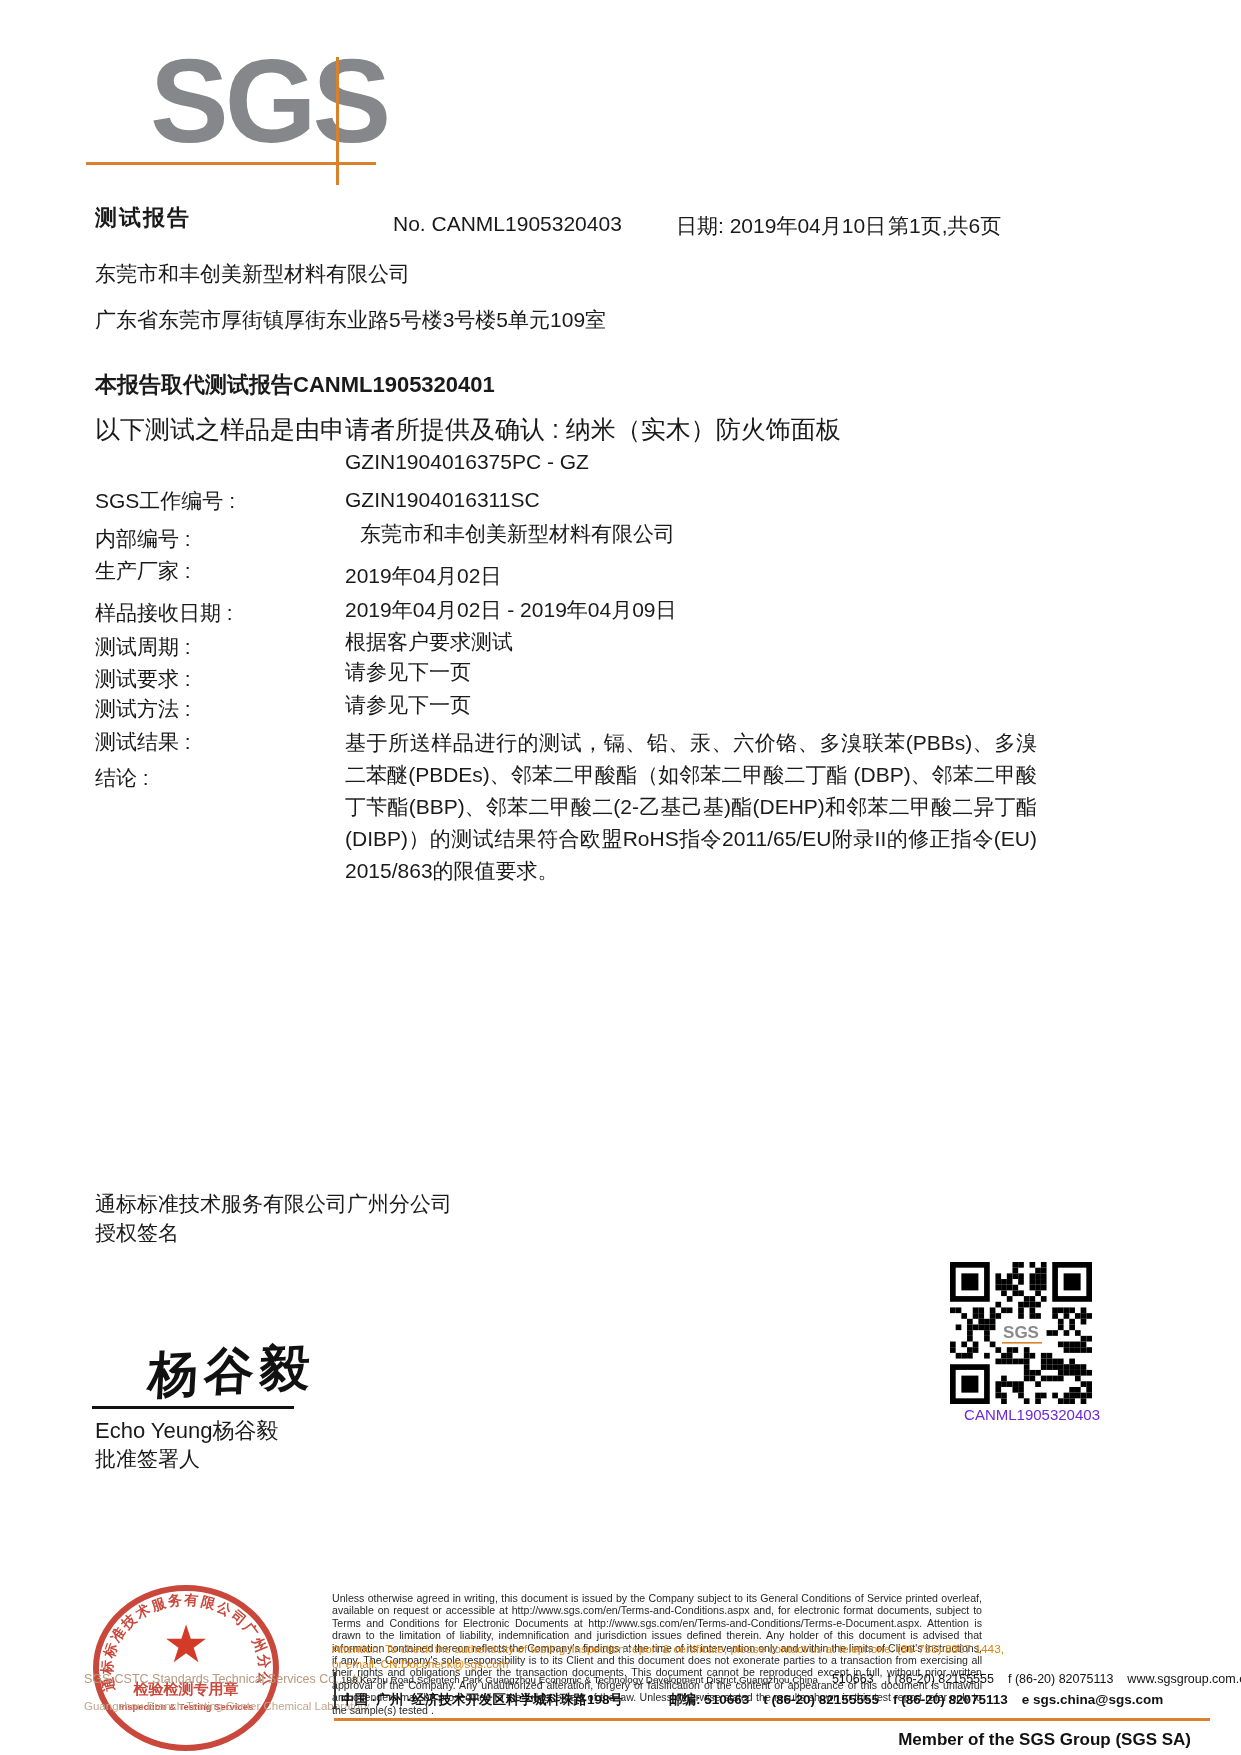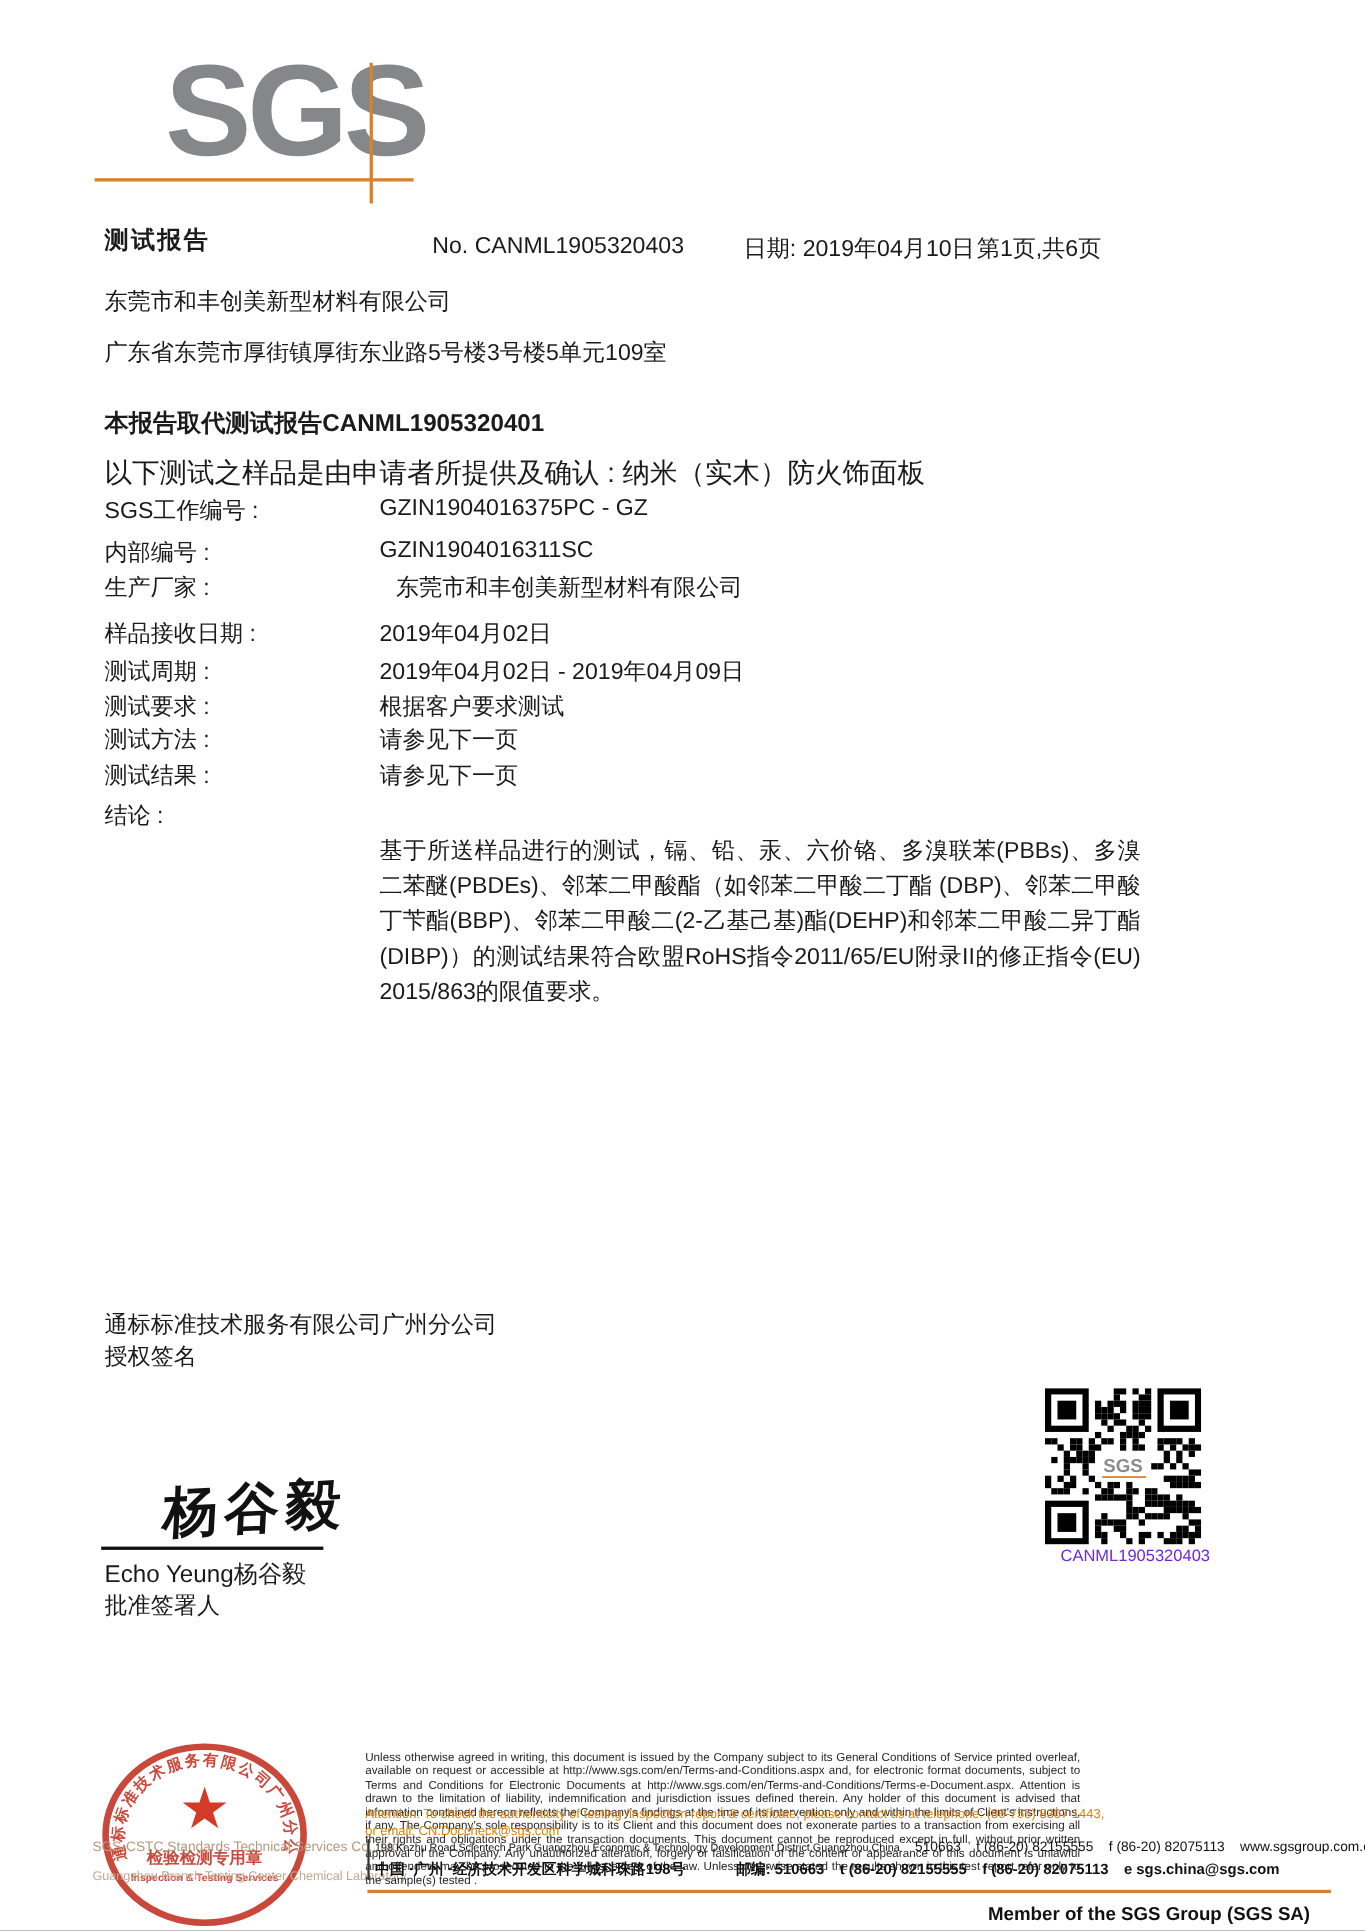--- a/index.html
+++ b/index.html
@@ -21,23 +21,23 @@
   .report-no{position:absolute;left:393px;top:212px;font-size:21px;}
   .report-date{position:absolute;left:676px;top:212px;font-size:21px;}
   .report-page{position:absolute;left:888px;top:212px;font-size:21px;text-align:right;}
   
   .appl-name{position:absolute;left:95px;top:260px;font-size:21px;}
   .appl-addr{position:absolute;left:95px;top:306px;font-size:21px;}
   .replace-note{position:absolute;left:95px;top:370px;font-size:22px;font-weight:bold;}
   .sample-note{position:absolute;left:95px;top:413px;font-size:25px;}
   
   .frow{position:absolute;left:95px;font-size:21px;}
-  .frow .lab{display:inline-block;width:250px;vertical-align:top;}
+  .frow .lab{display:inline-block;width:250px;vertical-align:top;margin-top:37px;}
   .frow .val{display:inline-block;vertical-align:top;}
-  .frow.conclusion .val{width:692px;line-height:32px;text-align:justify;margin-top:31px;}
+  .frow.conclusion .val{width:692px;line-height:32px;text-align:justify;}
   
   .lab-company{position:absolute;left:95px;top:1190px;font-size:21px;font-family:"Liberation Serif","DejaVu Serif",serif;}
   .auth-label{position:absolute;left:95px;top:1219px;font-size:21px;font-family:"Liberation Serif","DejaVu Serif",serif;}
   .handwriting{
     position:absolute;left:148px;top:1338px;font-size:50px;font-weight:bold;
     transform:rotate(-3deg) skewX(-6deg);letter-spacing:6px;color:#111;
   }
   .sig-line{position:absolute;left:92px;top:1406px;width:202px;height:3px;background:#111;}
   .sig-name{position:absolute;left:95px;top:1416px;font-size:22px;}
   .sig-role{position:absolute;left:95px;top:1445px;font-size:21px;}

